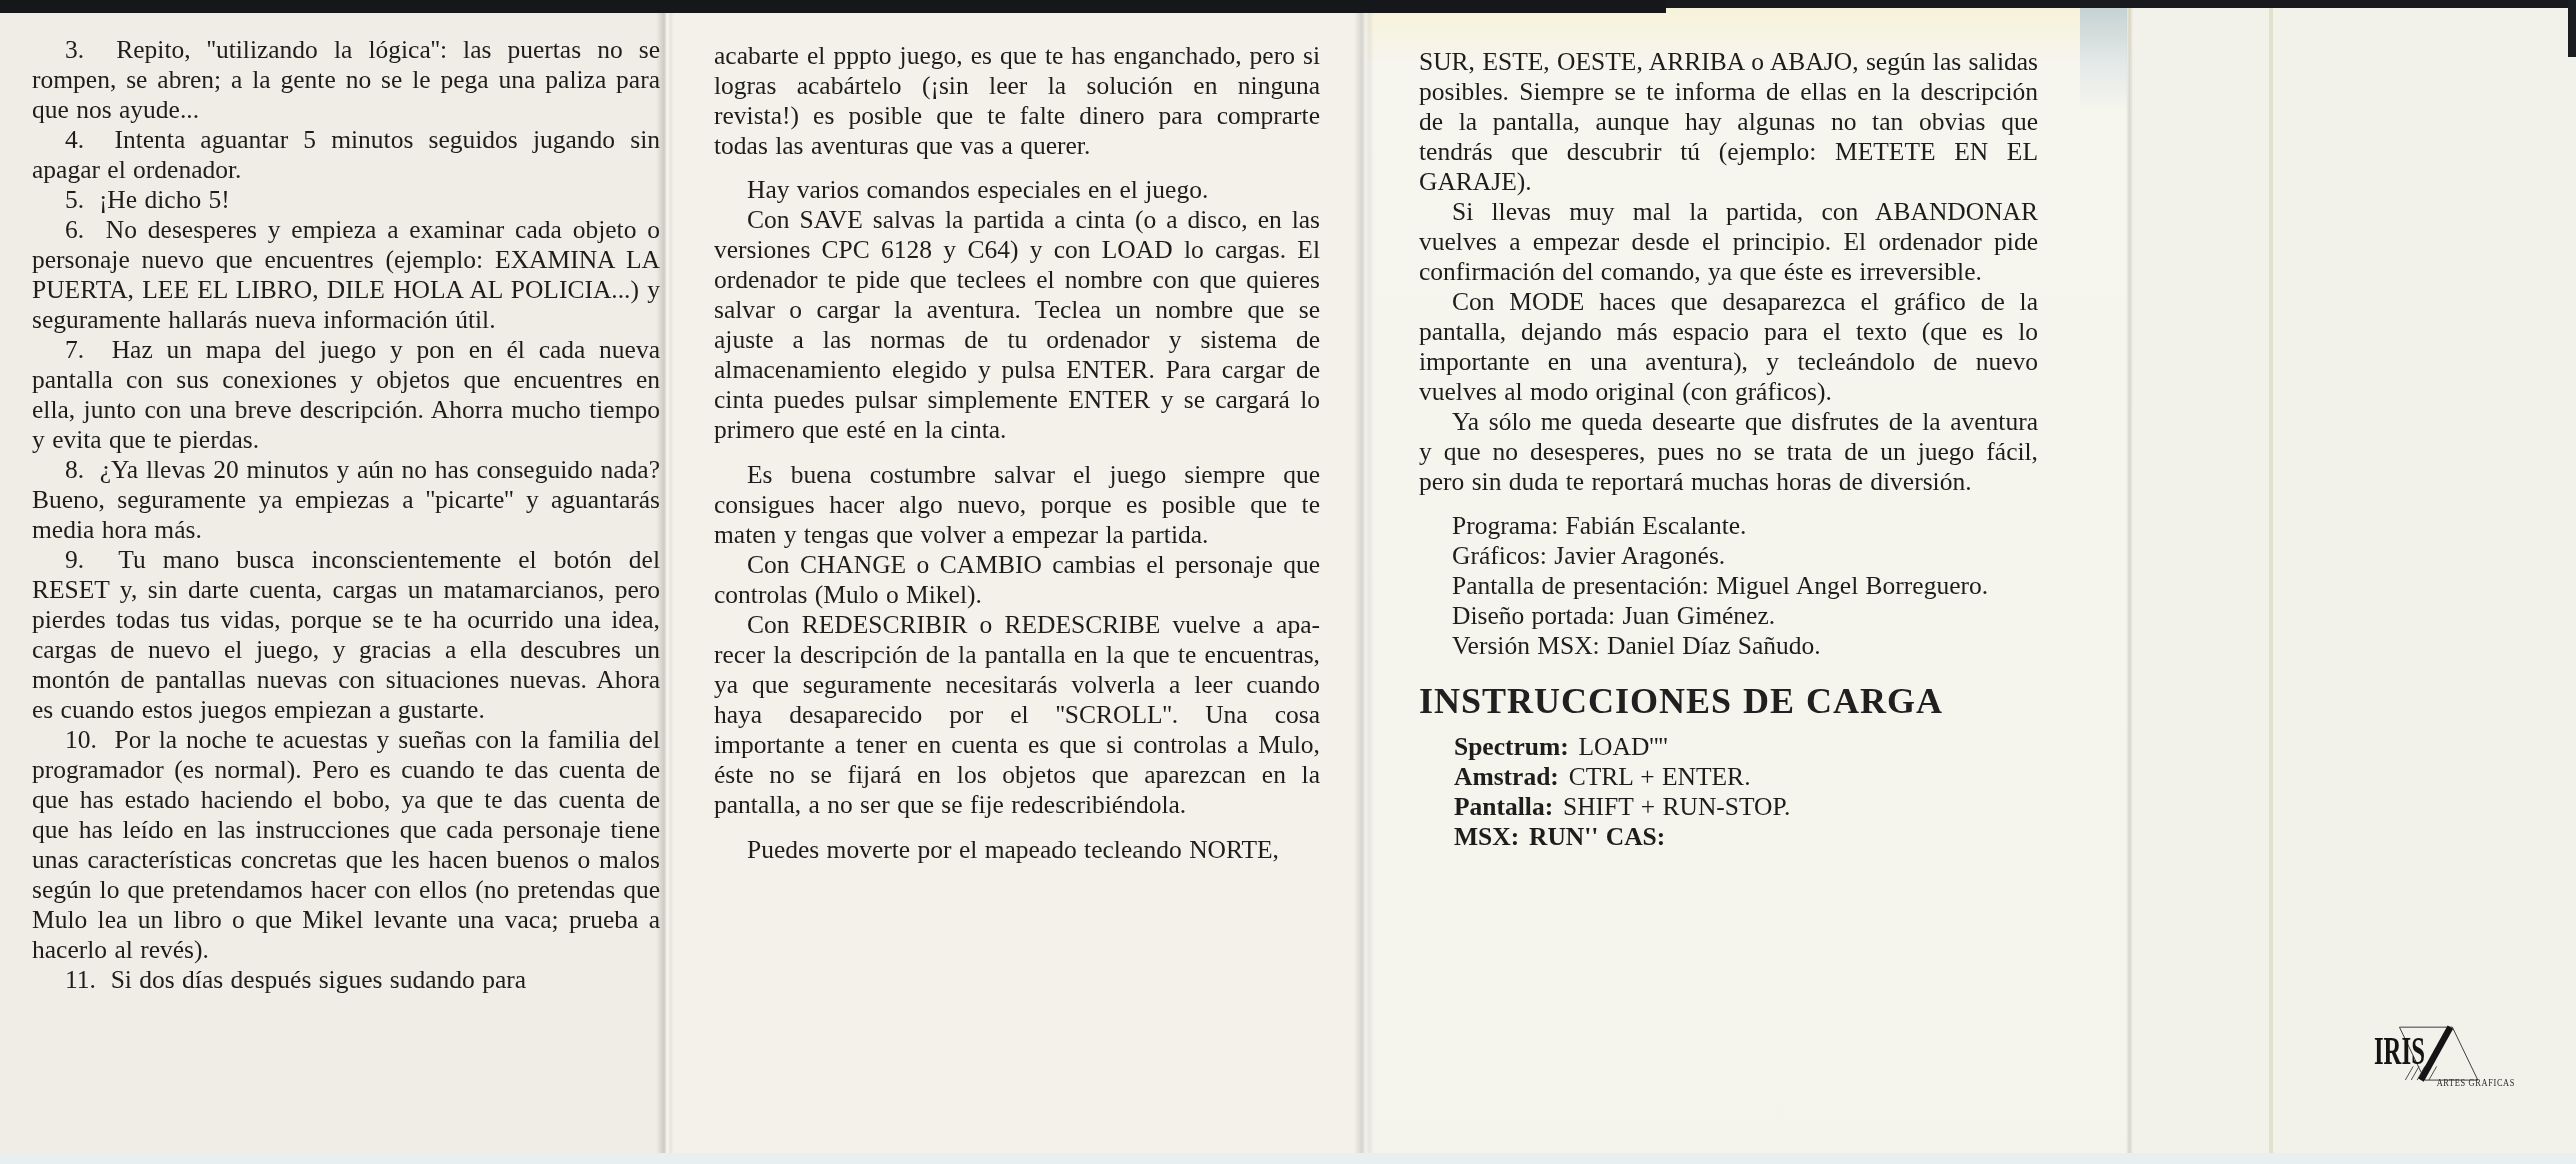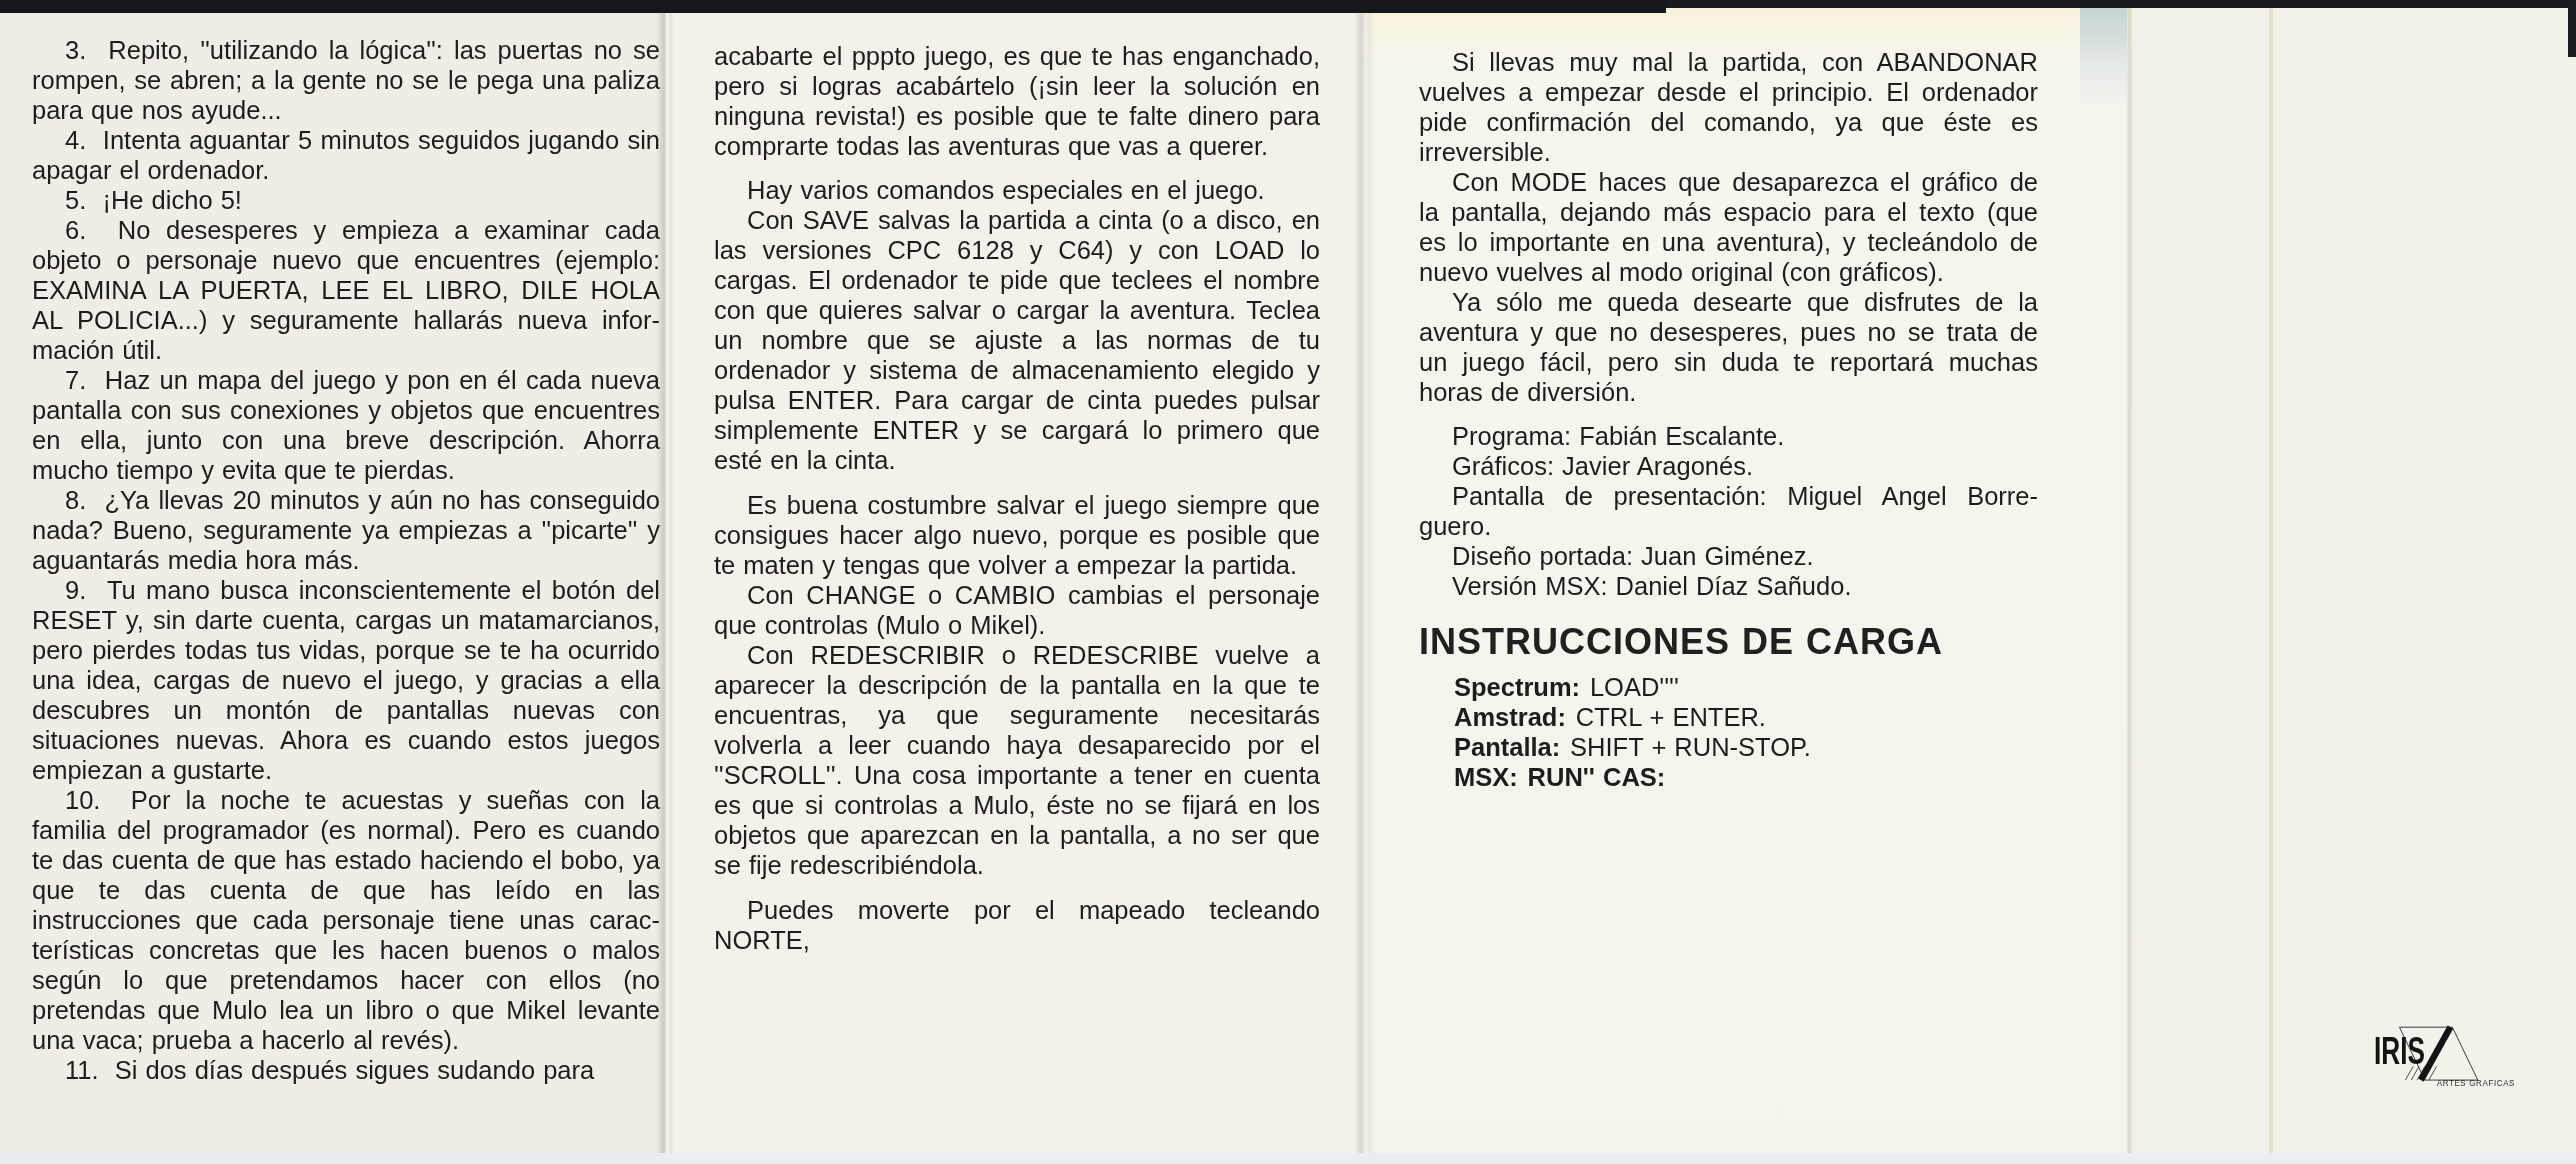--- a/index.html
+++ b/index.html
@@ -1,21 +1,21 @@
 <!DOCTYPE html>
 <html><head>
 <meta charset="utf-8">
 <style>
   html,body{margin:0;padding:0;}
   .scan{
     position:relative;
     width:2576px;height:1164px;
     background:#e9eef0;
     overflow:hidden;
-    font-family:Liberation Sans, sans-serif;
+    font-family:Liberation Serif, serif;
   }
   
   .top-edge{position:absolute;left:0;top:0;width:2576px;height:7.8px;background:#181a1d;}
   .top-edge-thick{position:absolute;left:0;top:0;width:1666px;height:12.7px;background:#15171a;}
   .right-sliver{position:absolute;left:2568px;top:0;width:7.8px;height:57px;background:#1b1d21;}
   
   .panel{position:absolute;top:7.8px;height:1145px;}
   .panel-left{left:0;width:668px;background:#efede5;}
   .panel-center{left:668px;width:697px;background:#f3f1e9;}
   .panel-right{left:1364px;width:767px;background:linear-gradient(180deg,#f7f2da 0px,#f6f5ee 54px,#f4f3ec 100%);}
@@ -80,20 +80,21 @@
         <p class="para">Con CHANGE o CAMBIO cambias el personaje que controlas (Mulo o Mikel).</p>
         <p class="para">Con REDESCRIBIR o REDESCRIBE vuelve a apa­recer la descripción de la pantalla en la que te encuentras, ya que seguramente necesitarás volverla a leer cuando haya desaparecido por el ''SCROLL''. Una cosa importante a tener en cuenta es que si controlas a Mulo, éste no se fijará en los objetos que aparezcan en la pantalla, a no ser que se fije redescribiéndola.</p>
         <p class="para spaced">Puedes moverte por el mapeado tecleando NORTE,</p>
       </div>
   </div>
 
   <div class="panel panel-right">
     <div class="text col-3">
       <div>
 
+      <p class="para noindent">SUR, ESTE, OESTE, ARRIBA o ABAJO, según las salidas posibles. Siempre se te informa de ellas en la descripción de la pantalla, aunque hay algunas no tan obvias que tendrás que descubrir tú (ejemplo: METETE EN EL GARAJE).</p>
           <p class="para">Si llevas muy mal la partida, con ABANDONAR vuelves a empezar desde el principio. El ordenador pide confirmación del comando, ya que éste es irreversible.</p>
           <p class="para">Con MODE haces que desaparezca el gráfico de la pantalla, dejando más espacio para el texto (que es lo importante en una aventura), y tecleándolo de nuevo vuelves al modo original (con gráficos).</p>
           <p class="para">Ya sólo me queda desearte que disfrutes de la aventura y que no desesperes, pues no se trata de un juego fácil, pero sin duda te reportará muchas horas de diversión.</p>
           <p class="para spaced">Programa: Fabián Escalante.</p>
           <p class="para">Gráficos: Javier Aragonés.</p>
           <p class="para">Pantalla de presentación: Miguel Angel Borre­guero.</p>
           <p class="para">Diseño portada: Juan Giménez.</p>
           <p class="para">Versión MSX: Daniel Díaz Sañudo.</p>
         </div>
       <h2 class="section-heading">INSTRUCCIONES DE CARGA</h2>

